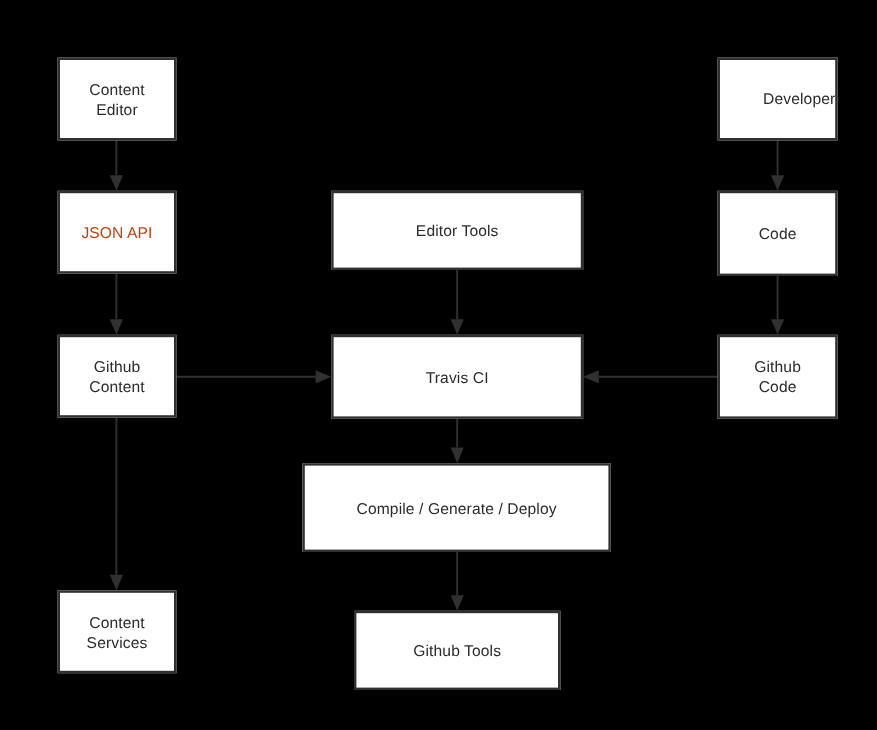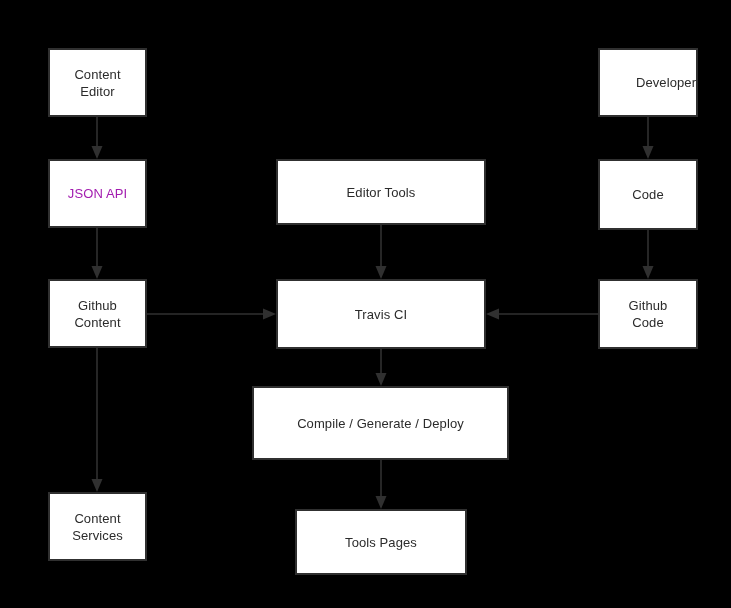--- a/index.html
+++ b/index.html
@@ -95,27 +95,27 @@
         <polygon class="edge-head" points="642.5,266 653.5,266 648,279" fill="#303030"></polygon>
       </g>
       <g>
         <line class="edge-line" x1="598" y1="314" x2="499" y2="314" stroke="#303030"></line>
         <polygon class="edge-head" points="499,308.5 499,319.5 486,314" fill="#303030"></polygon>
       </g>
     </svg>
   <div id="node-layer">
       <div class="node" style="left: 48px; top: 48px; width: 99px; height: 69px; background: rgb(255, 255, 255); border-color: rgb(48, 48, 48); color: rgb(43, 43, 43);"><span>Content
 Editor</span></div>
-      <div class="node" style="left: 48px; top: 159px; width: 99px; height: 69px; background: rgb(255, 255, 255); border-color: rgb(48, 48, 48); color: #a21caf;"><span>JSON API</span></div>
+      <div class="node" style="left: 48px; top: 159px; width: 99px; height: 69px; background: rgb(255, 255, 255); border-color: rgb(48, 48, 48); color: #c2410c;"><span>JSON API</span></div>
       <div class="node" style="left: 48px; top: 279px; width: 99px; height: 69px; background: rgb(255, 255, 255); border-color: rgb(48, 48, 48); color: rgb(43, 43, 43);"><span>Github
 Content</span></div>
       <div class="node" style="left: 48px; top: 492px; width: 99px; height: 69px; background: rgb(255, 255, 255); border-color: rgb(48, 48, 48); color: rgb(43, 43, 43);"><span>Content
 Services</span></div>
       <div class="node" style="left: 276px; top: 159px; width: 210px; height: 66px; background: rgb(255, 255, 255); border-color: rgb(48, 48, 48); color: rgb(43, 43, 43);"><span>Editor Tools</span></div>
       <div class="node" style="left: 276px; top: 279px; width: 210px; height: 70px; background: rgb(255, 255, 255); border-color: rgb(48, 48, 48); color: rgb(43, 43, 43);"><span>Travis CI</span></div>
       <div class="node" style="left: 252px; top: 386px; width: 257px; height: 74px; background: rgb(255, 255, 255); border-color: rgb(48, 48, 48); color: rgb(43, 43, 43);"><span>Compile / Generate / Deploy</span></div>
-      <div class="node" style="left: 295px; top: 509px; width: 172px; height: 66px; background: rgb(255, 255, 255); border-color: rgb(48, 48, 48); color: rgb(43, 43, 43);"><span>Tools Pages</span></div>
+      <div class="node" style="left: 295px; top: 509px; width: 172px; height: 66px; background: rgb(255, 255, 255); border-color: rgb(48, 48, 48); color: rgb(43, 43, 43);"><span>Github Tools</span></div>
       <div class="node" style="left: 598px; top: 48px; width: 100px; height: 69px; background: rgb(255, 255, 255); border-color: rgb(48, 48, 48); color: rgb(43, 43, 43); padding-left: 36px;"><span>Developer</span></div>
       <div class="node" style="left: 598px; top: 159px; width: 100px; height: 71px; background: rgb(255, 255, 255); border-color: rgb(48, 48, 48); color: rgb(43, 43, 43);"><span>Code</span></div>
       <div class="node" style="left: 598px; top: 279px; width: 100px; height: 70px; background: rgb(255, 255, 255); border-color: rgb(48, 48, 48); color: rgb(43, 43, 43);"><span>Github
 Code</span></div>
     </div>
 </div>
 
 </body></html>

